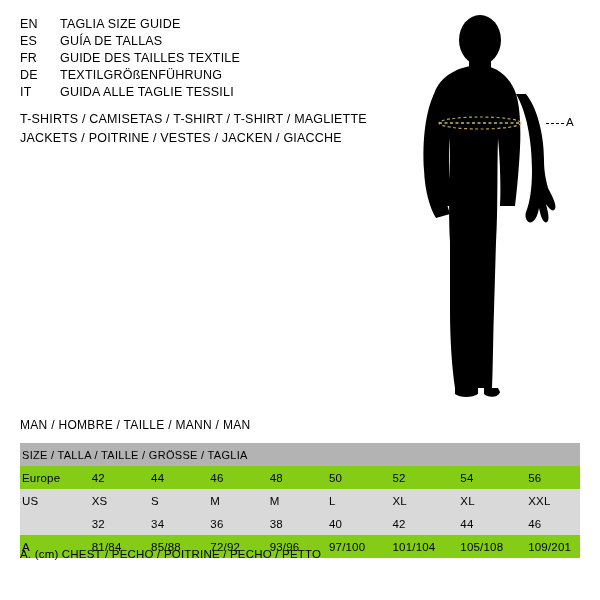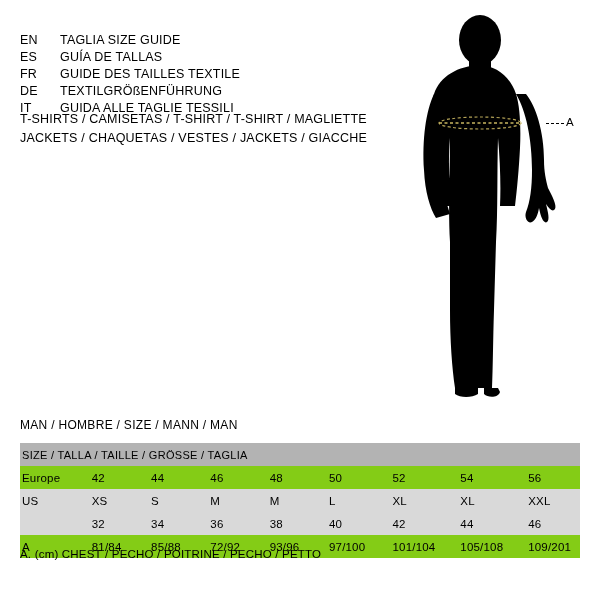--- a/index.html
+++ b/index.html
@@ -18,21 +18,21 @@
   .page {
     position: relative;
     width: 600px;
     height: 600px;
   }
 
   
   .lang-block {
     position: absolute;
     left: 20px;
-    top: 32px;
+    top: 16px;
     width: 340px;
   }
   .lang-row {
     display: flex;
     align-items: flex-start;
     line-height: 17px;
     font-size: 12.5px;
     letter-spacing: 0.2px;
   }
   .lang-code {
@@ -154,21 +154,21 @@
       <div class="lang-text">TEXTILGRÖßENFÜHRUNG</div>
     </div>
     <div class="lang-row">
       <div class="lang-code">IT</div>
       <div class="lang-text">GUIDA ALLE TAGLIE TESSILI</div>
     </div>
   </div>
 
   <div class="garment-lines">
     <div>T-SHIRTS / CAMISETAS / T-SHIRT / T-SHIRT / MAGLIETTE</div>
-    <div>JACKETS / CHAQUETAS / VESTES / JACKETS / GIACCHE</div>
+    <div>JACKETS / POITRINE / VESTES / JACKEN / GIACCHE</div>
   </div>
 
   <div class="figure-wrap">
     <svg class="figure-svg" width="200" height="390" viewBox="0 0 200 390">
 
       <ellipse cx="80" cy="30" rx="21" ry="25" fill="#000000"></ellipse>
 
       <rect x="69" y="48" width="22" height="14" fill="#000000"></rect>
 
       <path d="M80 55
@@ -198,21 +198,21 @@
       <path d="M55 378 L 55 384 C 60 388, 72 388, 78 384 L 78 378 Z" fill="#000000"></path>
       <path d="M84 378 L 84 384 C 88 388, 98 388, 100 382 L 98 378 Z" fill="#000000"></path>
 
       <line x1="39" y1="113" x2="122" y2="113" stroke="#c8b560" stroke-width="1.6" stroke-dasharray="3,2.5"></line>
       <ellipse cx="80" cy="113" rx="41" ry="6" fill="none" stroke="#c8b560" stroke-width="1.2" stroke-dasharray="3,2.5" opacity="0.9"></ellipse>
     </svg>
     <div class="callout-dashes"></div>
     <div class="callout-label">A</div>
   </div>
 
-  <div class="table-title">MAN / HOMBRE / SIZE / MANN / MAN</div>
+  <div class="table-title">MAN / HOMBRE / TAILLE / MANN / MAN</div>
 
   <table class="size-table">
     <tbody>
       <tr class="row-head">
         <td class="col-label" colspan="9">SIZE / TALLA / TAILLE / GRÖSSE / TAGLIA</td>
       </tr>
 
       <tr class="row-white">
         <td class="col-label">Europe</td>
         <td class="col-val">42</td>

